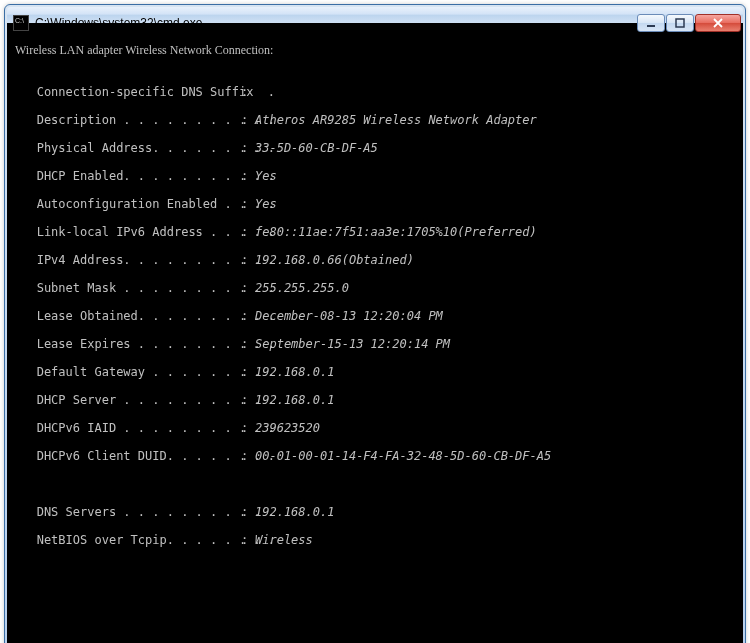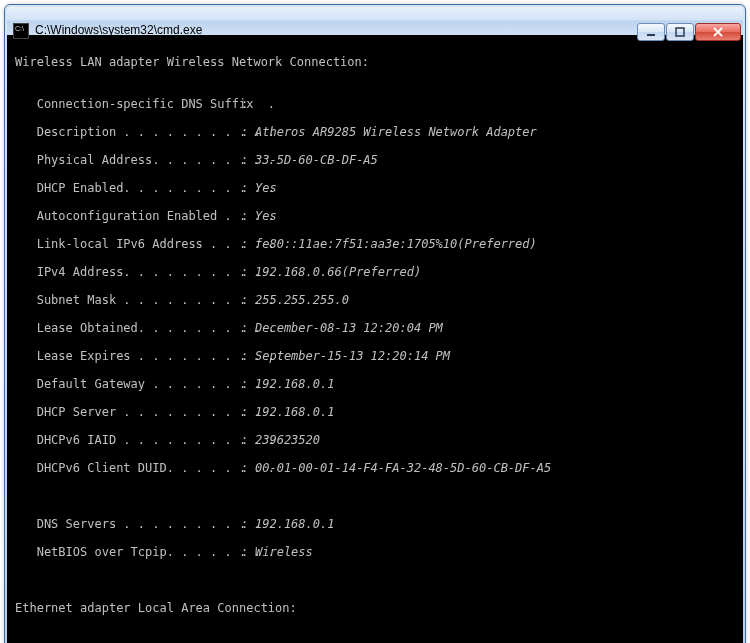--- a/index.html
+++ b/index.html
@@ -12,21 +12,22 @@
   .window {
     width: 742px;
     border: 1px solid #3b6ea5;
     border-radius: 6px 6px 0 0;
     background: linear-gradient(to bottom, #d7e4f2 0%, #bcd3ee 50%, #a9c5e8 100%);
     padding: 2px;
     box-shadow: 0 0 4px rgba(0,0,0,.2);
   }
   .titlebar {
     display: flex;
-    height: 28px;
+    align-items: center;
+    height: 16px;
     padding: 16px 2px 0 6px;
     background: linear-gradient(to bottom, #e9f1fb 0%, #d3e3f7 45%, #bcd4ee 50%, #cfe0f4 100%);
     border-radius: 4px 4px 0 0;
   }
   .app-icon {
     width: 16px; height: 16px;
     background: #000;
     border: 1px solid #444;
     margin-right: 6px;
     position: relative;
@@ -68,21 +69,21 @@
     line-height: 14px;
     padding: 6px 8px 10px 8px;
     white-space: pre;
     overflow: hidden;
     min-height: 580px;
   }
   .kv { display: block; }
   .label { display: inline-block; width: 226px; white-space: pre; }
   .sep { display: inline-block; width: 14px; white-space: pre; }
   .val { display: inline; font-style: italic; }
-  .header { white-space: pre; }
+  .header { white-space: pre; font-family: Liberation Serif, serif; }
   .blank { height: 14px; }
 </style>
 </head>
 <body>
 
 <div class="window">
   <div class="titlebar">
     <div class="app-icon"></div>
     <div class="title-text">C:\Windows\system32\cmd.exe</div>
     <div class="win-buttons">
@@ -106,33 +107,32 @@
 
   <div class="console">
 <span class="header">Wireless LAN adapter Wireless Network Connection:</span>
 <div class="blank"></div>
 <span class="kv"><span class="label">   Connection-specific DNS Suffix  .</span><span class="sep">: </span><span class="val"></span></span>
 <span class="kv"><span class="label">   Description . . . . . . . . . . .</span><span class="sep">: </span><span class="val">Atheros AR9285 Wireless Network Adapter</span></span>
 <span class="kv"><span class="label">   Physical Address. . . . . . . . .</span><span class="sep">: </span><span class="val">33-5D-60-CB-DF-A5</span></span>
 <span class="kv"><span class="label">   DHCP Enabled. . . . . . . . . . .</span><span class="sep">: </span><span class="val">Yes</span></span>
 <span class="kv"><span class="label">   Autoconfiguration Enabled . . . .</span><span class="sep">: </span><span class="val">Yes</span></span>
 <span class="kv"><span class="label">   Link-local IPv6 Address . . . . .</span><span class="sep">: </span><span class="val">fe80::11ae:7f51:aa3e:1705%10(Preferred)</span></span>
-<span class="kv"><span class="label">   IPv4 Address. . . . . . . . . . .</span><span class="sep">: </span><span class="val">192.168.0.66(Preferred)</span></span>
+<span class="kv"><span class="label">   IPv4 Address. . . . . . . . . . .</span><span class="sep">: </span><span class="val">192.168.0.66(Obtained)</span></span>
 <span class="kv"><span class="label">   Subnet Mask . . . . . . . . . . .</span><span class="sep">: </span><span class="val">255.255.255.0</span></span>
 <span class="kv"><span class="label">   Lease Obtained. . . . . . . . . .</span><span class="sep">: </span><span class="val">December-08-13 12:20:04 PM</span></span>
 <span class="kv"><span class="label">   Lease Expires . . . . . . . . . .</span><span class="sep">: </span><span class="val">September-15-13 12:20:14 PM</span></span>
 <span class="kv"><span class="label">   Default Gateway . . . . . . . . .</span><span class="sep">: </span><span class="val">192.168.0.1</span></span>
 <span class="kv"><span class="label">   DHCP Server . . . . . . . . . . .</span><span class="sep">: </span><span class="val">192.168.0.1</span></span>
 <span class="kv"><span class="label">   DHCPv6 IAID . . . . . . . . . . .</span><span class="sep">: </span><span class="val">239623520</span></span>
 <span class="kv"><span class="label">   DHCPv6 Client DUID. . . . . . . .</span><span class="sep">: </span><span class="val">00-01-00-01-14-F4-FA-32-48-5D-60-CB-DF-A5</span></span>
 <div class="blank"></div>
 <span class="kv"><span class="label">   DNS Servers . . . . . . . . . . .</span><span class="sep">: </span><span class="val">192.168.0.1</span></span>
 <span class="kv"><span class="label">   NetBIOS over Tcpip. . . . . . . .</span><span class="sep">: </span><span class="val">Wireless</span></span>
 <div class="blank"></div>
-<span class="header">Ethernet adapter Local Area Connection:</span>
 <div class="blank"></div>
 
 
 
 
 
 
 
 
 

